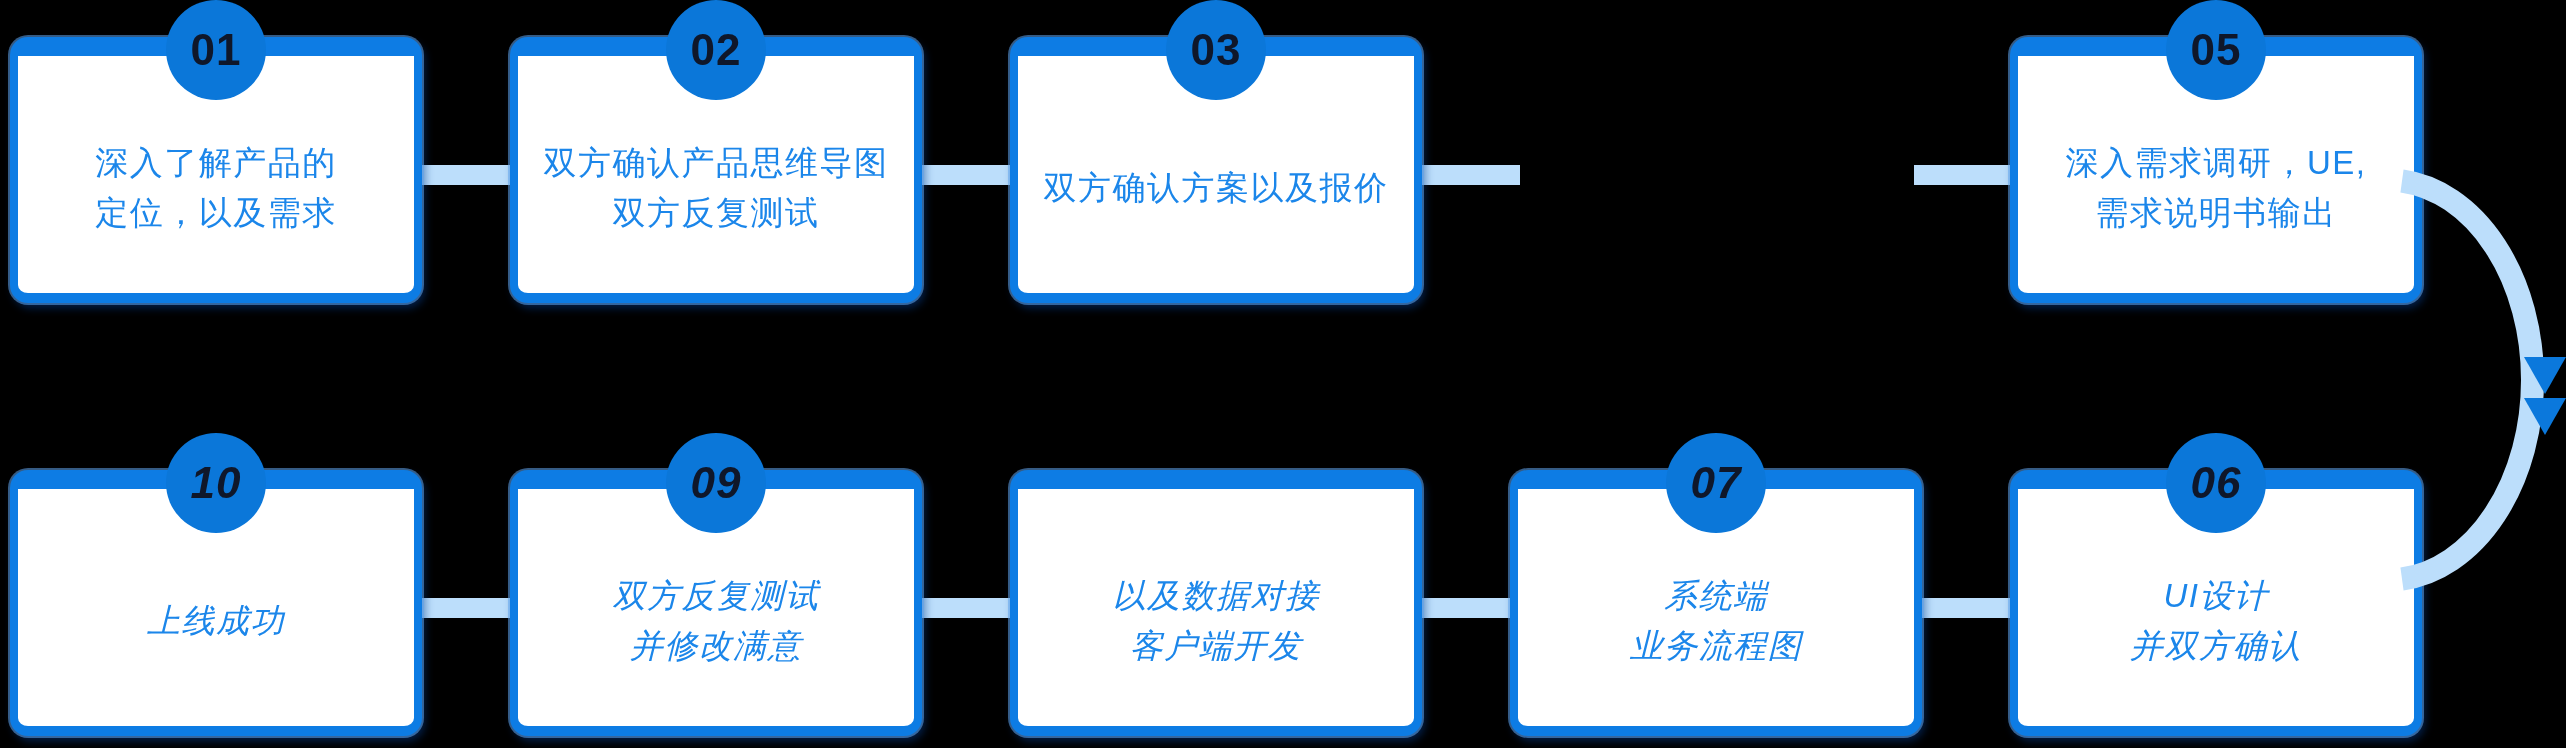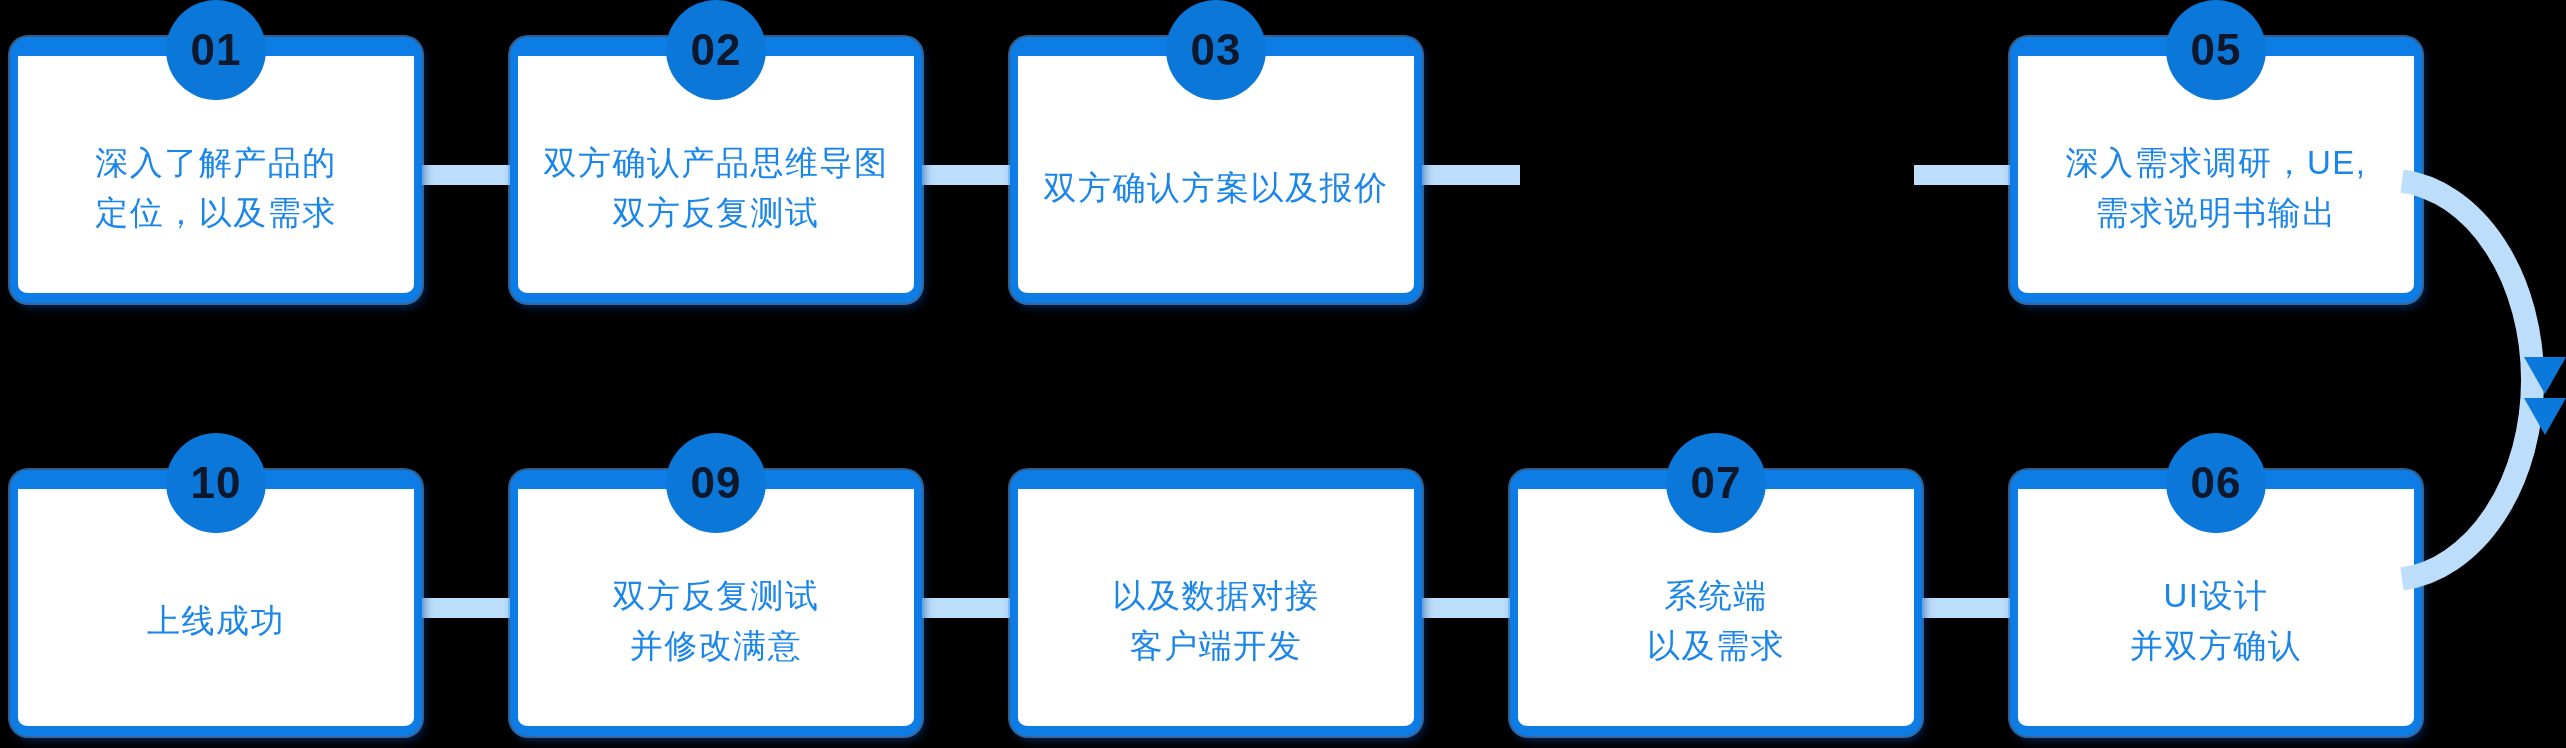--- a/index.html
+++ b/index.html
@@ -23,21 +23,21 @@
     height: 266px;
     box-sizing: border-box;
     background: #ffffff;
     border: solid #0d7ce4;
     border-width: 19px 8px 10px 8px;
     border-radius: 18px;
     box-shadow: 0 0 0 2px rgba(96,166,238,0.55), 3px 5px 8px rgba(6,60,140,0.55);
     z-index: 2;
   }
   .row1 { top: 37px; }
-  .row2 { top: 470px; }
+  .row2 { top: 470px; font-style: italic; }
 
   
   .badge {
     position: absolute;
     left: 50%;
     top: -56px;
     transform: translateX(-50%);
     width: 100px;
     height: 100px;
     border-radius: 50%;
@@ -179,21 +179,21 @@
       <span class="line">客户端开发</span>
     </div>
   </div>
 
   <div class="card row2" style="left:1510px">
     <div class="badge">
       <span class="num">07</span>
     </div>
     <div class="content">
       <span class="line">系统端</span>
-      <span class="line">以及需求</span>
+      <span class="line">业务流程图</span>
     </div>
   </div>
 
   <div class="card row2" style="left:2010px">
     <div class="badge">
       <span class="num">06</span>
     </div>
     <div class="content">
       <span class="line">UI设计</span>
       <span class="line">并双方确认</span>

